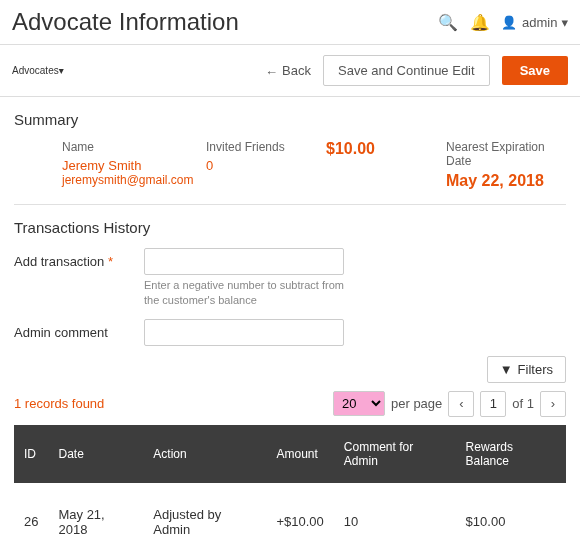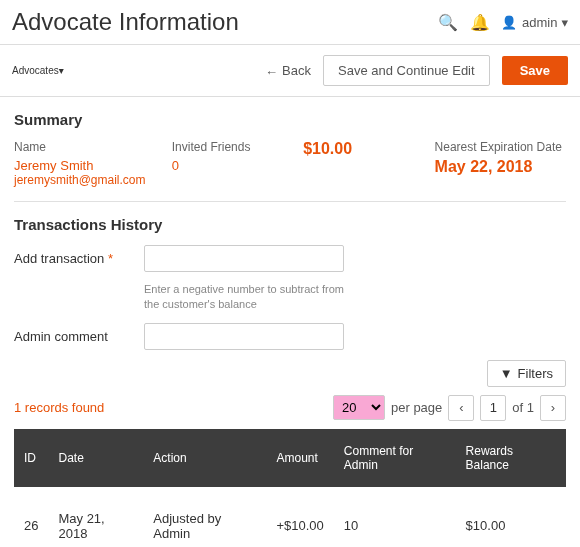--- a/index.html
+++ b/index.html
@@ -96,34 +96,35 @@
     }
 
     
     .content {
       padding: 14px 14px;
     }
 
     
     .section-title {
       font-size: 15px;
-      font-weight: bold;
+      font-weight: normal;
       color: #333;
       margin-bottom: 12px;
     }
     .summary-grid {
       display: flex;
       gap: 0;
       margin-bottom: 8px;
     }
     .summary-col {
       flex: 1;
     }
     .summary-col:first-child {
       flex: 1.2;
+      margin-left: 48px;
     }
     .summary-label {
       font-size: 12px;
       color: #666;
       margin-bottom: 4px;
     }
     .summary-value {
       font-size: 13px;
       color: #e8520a;
     }
@@ -171,21 +172,21 @@
       width: 200px;
       padding: 5px 7px;
       border: 1px solid #ccc;
       border-radius: 2px;
       font-size: 13px;
       color: #333;
     }
     .form-hint {
       font-size: 11px;
       color: #888;
-      margin-top: 10px;
+      margin-top: 3px;
       line-height: 1.4;
       max-width: 200px;
     }
 
     
     .filters-bar {
       display: flex;
       justify-content: flex-end;
       margin-bottom: 8px;
       margin-top: 4px;

